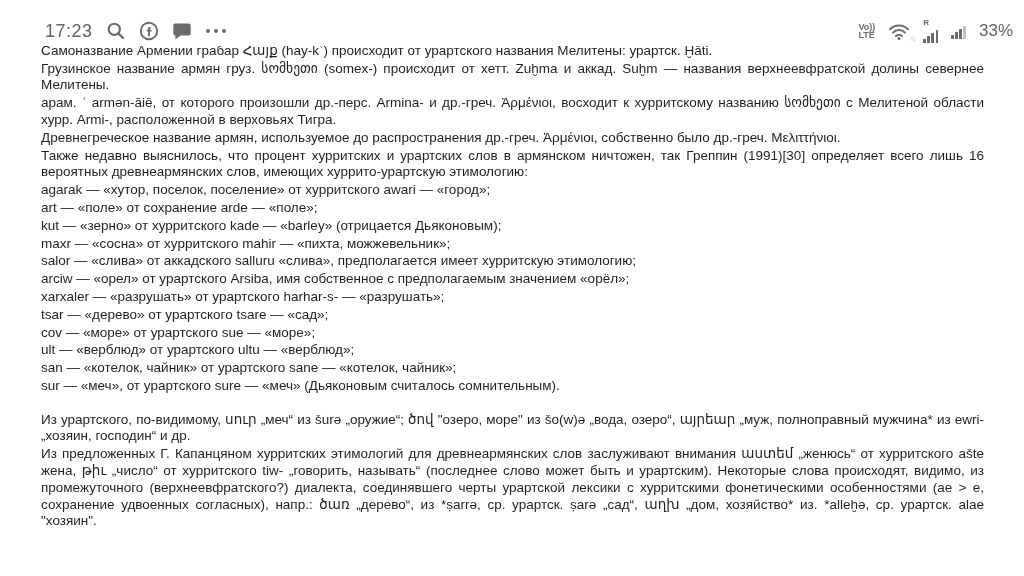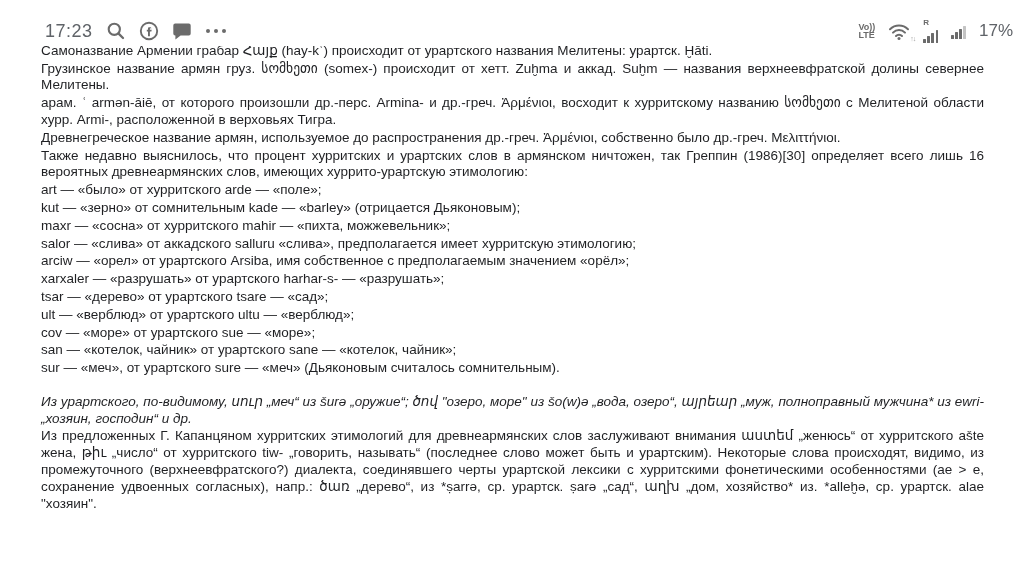--- a/index.html
+++ b/index.html
@@ -33,42 +33,43 @@
   .batt-nub{width:5px;height:2px;background:#ababab;border-radius:1px 1px 0 0;margin:0 auto;}
   .batt-wrap{display:flex;flex-direction:column;align-items:center;}
   
   .content{
     position:absolute;top:0;left:0;width:1024px;box-sizing:border-box;
     padding:24px 39px 0 40px;
     font-size:13.5px;line-height:16.8px;color:#1f2023;
     text-align:justify;z-index:1;
   }
   .content p{margin:1px;padding:0;}
-  .content p.gap-top{margin-top:16.8px;font-style:italic;}
+  .content p.gap-top{margin-top:16.8px;}
 </style>
 </head>
 <body>
 
 <div class="content">
   <p>Все известные названия страны армян восходят к району Мелитены:</p>
   <p>Самоназвание Армении грабар Հայք (hay-kʿ) происходит от урартского названия Мелитены: урартск. Ḫāti.</p>
   <p>Грузинское название армян груз. სომხეთი (somex-) происходит от хетт. Zuḫma и аккад. Suḫm — названия верхнеевфратской долины севернее Мелитены.</p>
   <p>арам. ʿ armən-āiē, от которого произошли др.-перс. Armina- и др.-греч. Ἀρμένιοι, восходит к хурритскому названию სომხეთი с Мелитеной области хурр. Armi-, расположенной в верховьях Тигра.</p>
   <p>Древнегреческое название армян, используемое до распространения др.-греч. Ἀρμένιοι, собственно было др.-греч. Μελιττήνιοι.</p>
-  <p>Также недавно выяснилось, что процент хурритских и урартских слов в армянском ничтожен, так Греппин (1986)[30] определяет всего лишь 16 вероятных древнеармянских слов, имеющих хуррито-урартскую этимологию:</p>
+  <p>Также недавно выяснилось, что процент хурритских и урартских слов в армянском ничтожен, так Греппин (1991)[30] определяет всего лишь 16 вероятных древнеармянских слов, имеющих хуррито-урартскую этимологию:</p>
 
-  <p>art — «было» от хурритского arde — «поле»;</p>
-  <p>kut — «зерно» от сомнительным kade — «barley» (отрицается Дьяконовым);</p>
+  <p>agarak — «хутор, поселок, поселение» от хурритского awari — «город»;</p>
+  <p>art — «поле» от сохранение arde — «поле»;</p>
+  <p>kut — «зерно» от хурритского kade — «barley» (отрицается Дьяконовым);</p>
   <p>maxr — «сосна» от хурритского mahir — «пихта, можжевельник»;</p>
   <p>salor — «слива» от аккадского salluru «слива», предполагается имеет хурритскую этимологию;</p>
   <p>arciw — «орел» от урартского Arsiba, имя собственное с предполагаемым значением «орёл»;</p>
   <p>xarxaler — «разрушать» от урартского harhar-s- — «разрушать»;</p>
   <p>tsar — «дерево» от урартского tsare — «сад»;</p>
+  <p>cov — «море» от урартского sue — «море»;</p>
   <p>ult — «верблюд» от урартского ultu — «верблюд»;</p>
-  <p>cov — «море» от урартского sue — «море»;</p>
   <p>san — «котелок, чайник» от урартского sane — «котелок, чайник»;</p>
   <p>sur — «меч», от урартского sure — «меч» (Дьяконовым считалось сомнительным).</p>
 
   <p class="gap-top">Из урартского, по-видимому, սուր „меч“ из šurə „оружие“; ծով "озеро, море" из šo(w)ə „вода, озеро“, այրեար „муж, полноправный мужчина* из ewri- „хозяин, господин“ и др.</p>
   <p>Из предложенных Г. Капанцяном хурритских этимологий для древнеармянских слов заслуживают внимания աստեմ „женюсь“ от хурритского ašte жена, թիւ „число“ от хурритского tiw- „говорить, называть“ (последнее слово может быть и урартским). Некоторые слова происходят, видимо, из промежуточного (верхнеевфратского?) диалекта, соединявшего черты урартской лексики с хурритскими фонетическими особенностями (ae &gt; e, сохранение удвоенных согласных), напр.: ծառ „дерево“, из *ṣarrə, ср. урартск. ṣarə „сад“, աղխ „дом, хозяйство* из. *alleḫə, ср. урартск. alae "хозяин".</p>
 </div>
 
 <div class="statusbar">
   <div class="sb-left">
     <span class="sb-time">17:23</span>
@@ -128,20 +129,20 @@
       </span>
     </span>
 
     <span class="sigset" style="height:16px">
       <span class="b" style="height:4px"></span>
       <span class="b" style="height:7px"></span>
       <span class="b" style="height:10px"></span>
       <span class="b dim" style="height:13px"></span>
     </span>
 
-    <span class="sb-pct">17%</span>
+    <span class="sb-pct">33%</span>
 
     <span class="batt-wrap">
       <span class="batt-nub"></span>
       <span class="batt"></span>
     </span>
   </div>
 </div>
 
 </body></html>

